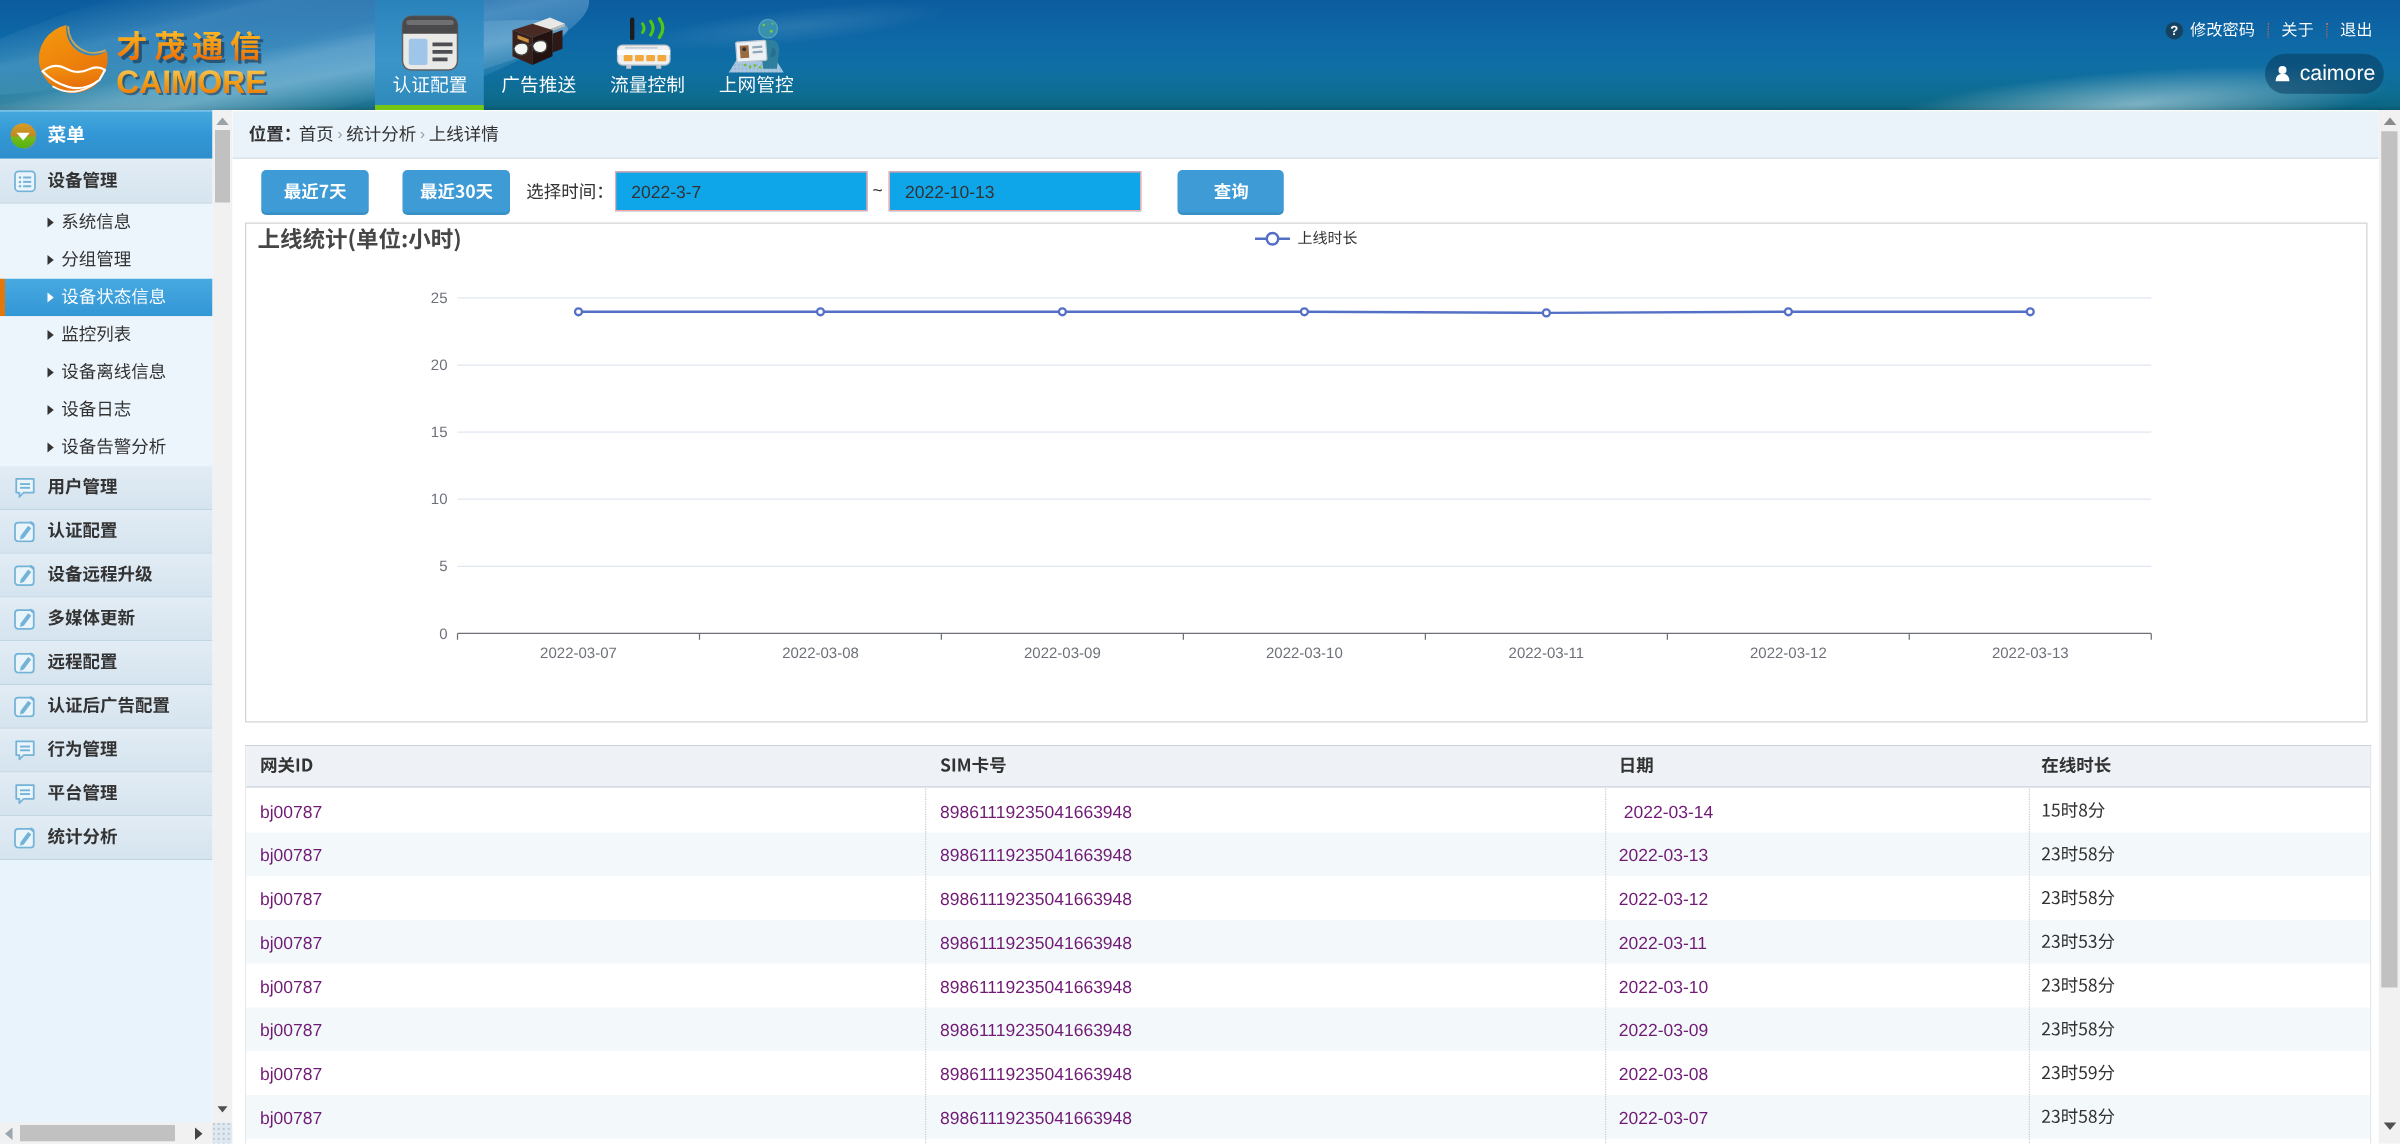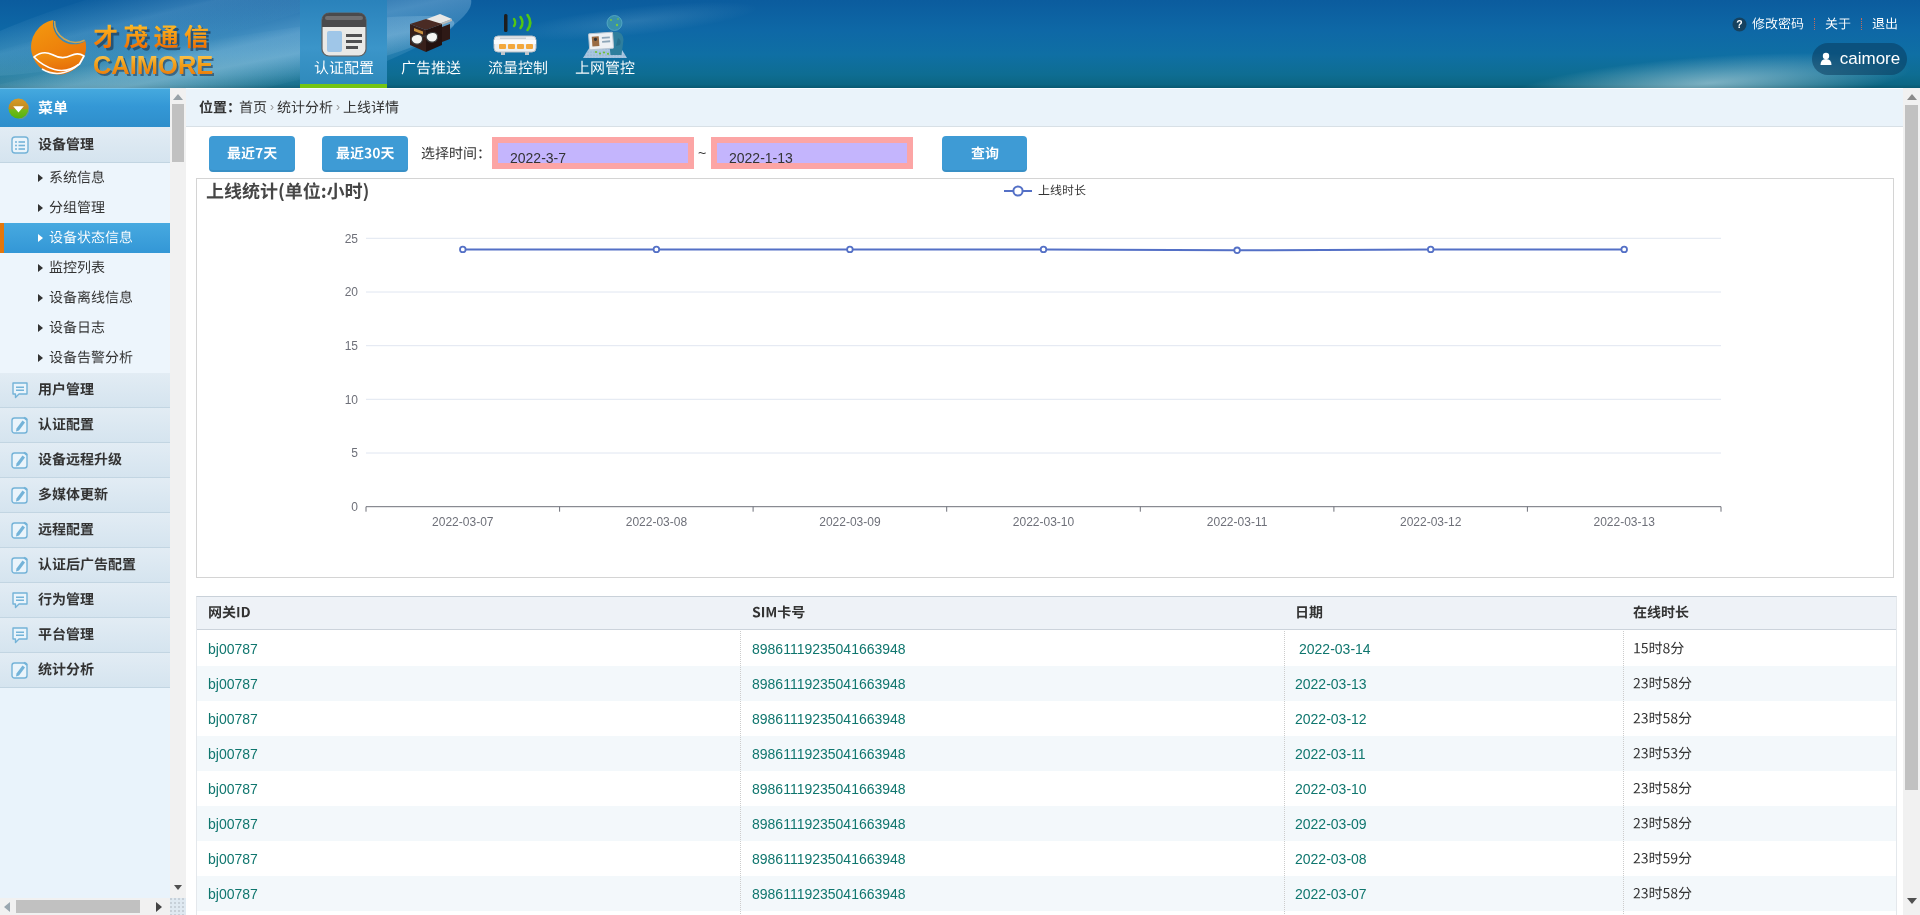--- a/index.html
+++ b/index.html
@@ -21,26 +21,26 @@
 .sitem{position:absolute;left:0;width:170px;height:30px;background:#edf5fc;display:flex;align-items:center}
 .sitem.sel{background:linear-gradient(180deg,#47a9e0,#3397d6);border-left:4px solid #e4770c}
 .arr{width:0;height:0;border-left:5px solid #333;border-top:4px solid transparent;border-bottom:4px solid transparent;margin-right:6px}
 .sel .arr{border-left-color:#fff}
 .vsb{left:170px;top:88px;width:16px;height:810px;background:#f1f1f1}
 .hsb{left:0;top:898px;width:170px;height:17px;background:#f1f1f1}
 .corner{left:170px;top:898px;width:16px;height:17px;background:#dfe9f1}
 .main{left:186px;top:88px;width:1717px;height:827px;background:#fff}
 .crumb{position:absolute;left:0;top:0;width:1717px;height:39px;background:#eaf3fa;border-top:1px solid #fbfdff;border-bottom:1px solid #d8e0e6;display:flex;align-items:center}
 .btn{position:absolute;background:#3e9bd5;border-radius:4px;box-shadow:inset 0 -2px 0 rgba(0,0,0,0.07);display:flex;align-items:center;justify-content:center}
-.inp{position:absolute;background:#c4b5fd;border:6px solid #fca5a5;color:#333;font-size:14px;line-height:30px;padding-left:12px}
+.inp{position:absolute;background:#0ea5e9;border:1px solid #fca5a5;color:#333;font-size:14px;line-height:30px;padding-left:12px}
 .panel{position:absolute;left:10px;top:90px;width:1698px;height:400px;border:1px solid #d4d4d4}
 .tbl{position:absolute;left:10px;top:508px;width:1701px;height:319px;border-top:1px solid #c9d1d9;border-left:1px solid #e4e8ec;border-right:1px solid #e4e8ec}
 .thead{position:absolute;left:0;top:0;width:100%;height:33px;background:#eef2f7;border-bottom:1px solid #ccd3db}
 .trow{position:absolute;left:0;width:100%;height:35px}
-.cell{position:absolute;top:0;height:100%;display:flex;align-items:center;font-size:14px;color:#0f766e}
+.cell{position:absolute;top:0;height:100%;display:flex;align-items:center;font-size:14px;color:#701a75}
 .vsb2{left:1903px;top:88px;width:17px;height:827px;background:#f1f1f1}
 .sbthumb{position:absolute;background:#c1c1c1}
 .uparr{width:0;height:0;border-left:5px solid transparent;border-right:5px solid transparent;border-bottom:6px solid #8b8b8b}
 .dnarr{width:0;height:0;border-left:5px solid transparent;border-right:5px solid transparent;border-top:6px solid #505050}
 .lfarr{width:0;height:0;border-top:5px solid transparent;border-bottom:5px solid transparent;border-right:6px solid #9aa7b0}
 .rtarr{width:0;height:0;border-top:5px solid transparent;border-bottom:5px solid transparent;border-left:6px solid #444}
 </style></head><body>
 
 <div class="abs hdr">
 <div class="swirl" style="left:-220px;top:18px;width:700px;height:120px;background:linear-gradient(180deg,rgba(255,255,255,0) 0%,rgba(190,230,255,0.34) 45%,rgba(255,255,255,0) 100%);transform:rotate(-13deg)"></div>
@@ -482,21 +482,21 @@
         <path fill="#fff" transform="translate(0 12.3)" d="M3.9 -8.8H10V-8.2H3.9ZM3.9 -10.4H10V-9.8H3.9ZM2.3 -11.5V-7.1H11.7V-11.5ZM5.2 -5.3V-4.7H3.4V-5.3ZM0.6 -0.9 0.7 0.6 5.2 0.1V1.3H6.8V-0.1L7.5 -0.2L7.4 -1.5L6.8 -1.4V-5.3H13.4V-6.6H0.6V-5.3H1.8V-1ZM7.3 -4.8V-3.4H8.3L7.6 -3.3C8 -2.4 8.5 -1.6 9.1 -1C8.5 -0.6 7.8 -0.2 7.1 0C7.4 0.3 7.8 0.9 7.9 1.2C8.8 0.9 9.5 0.5 10.2 -0C10.9 0.5 11.7 0.9 12.7 1.2C12.9 0.8 13.3 0.2 13.7 -0.1C12.8 -0.3 12 -0.6 11.3 -1.1C12.2 -1.9 12.8 -3.1 13.2 -4.4L12.2 -4.8L11.9 -4.8ZM9.1 -3.4H11.3C11 -2.9 10.6 -2.4 10.2 -1.9C9.7 -2.4 9.3 -2.9 9.1 -3.4ZM5.2 -3.6V-3H3.4V-3.6ZM5.2 -1.8V-1.3L3.4 -1.1V-1.8Z M14.8 -10.8C15.6 -10 16.5 -8.9 16.9 -8.2L18.3 -9.2C17.8 -9.9 16.9 -10.9 16.1 -11.7ZM25.9 -11.9C24.4 -11.4 21.9 -11.2 19.6 -11.1V-8C19.6 -6.3 19.5 -3.8 18.4 -2.1C18.8 -2 19.5 -1.4 19.8 -1.1C20.8 -2.6 21.2 -4.6 21.3 -6.4H23.4V-1.3H25.1V-6.4H27.4V-8H21.3V-9.7C23.4 -9.8 25.6 -10.1 27.3 -10.6ZM17.9 -6.9H14.7V-5.2H16.2V-1.9C15.7 -1.6 15 -1.1 14.3 -0.4L15.5 1.2C16 0.4 16.6 -0.5 17 -0.5C17.3 -0.5 17.8 -0.1 18.4 0.3C19.5 0.8 20.6 1 22.4 1C23.9 1 26.2 0.9 27.2 0.8C27.2 0.4 27.5 -0.5 27.7 -0.9C26.2 -0.7 24 -0.6 22.5 -0.6C20.9 -0.6 19.6 -0.7 18.7 -1.2C18.4 -1.4 18.1 -1.6 17.9 -1.7Z M31.8 0.2C33.8 0.2 35.5 -0.9 35.5 -2.8C35.5 -4.2 34.6 -5 33.4 -5.4V-5.4C34.5 -5.9 35.1 -6.7 35.1 -7.8C35.1 -9.6 33.8 -10.6 31.8 -10.6C30.6 -10.6 29.6 -10.1 28.7 -9.3L29.7 -8C30.3 -8.6 30.9 -8.9 31.7 -8.9C32.6 -8.9 33.1 -8.5 33.1 -7.6C33.1 -6.7 32.5 -6.1 30.6 -6.1V-4.6C32.8 -4.6 33.4 -3.9 33.4 -2.9C33.4 -2 32.7 -1.5 31.6 -1.5C30.7 -1.5 29.9 -1.9 29.3 -2.5L28.4 -1.2C29.1 -0.4 30.2 0.2 31.8 0.2Z M40.4 0.2C42.5 0.2 43.9 -1.7 43.9 -5.2C43.9 -8.8 42.5 -10.6 40.4 -10.6C38.3 -10.6 36.9 -8.8 36.9 -5.2C36.9 -1.7 38.3 0.2 40.4 0.2ZM40.4 -1.4C39.5 -1.4 38.8 -2.3 38.8 -5.2C38.8 -8.1 39.5 -9 40.4 -9C41.3 -9 41.9 -8.1 41.9 -5.2C41.9 -2.3 41.3 -1.4 40.4 -1.4Z M45.4 -6.7V-5H50.1C49.6 -3.2 48.2 -1.4 44.9 -0.3C45.3 0.1 45.8 0.8 46 1.2C49.2 0 50.8 -1.8 51.6 -3.6C52.7 -1.3 54.4 0.3 57.1 1.1C57.3 0.7 57.8 -0.1 58.2 -0.4C55.5 -1.1 53.7 -2.8 52.7 -5H57.6V-6.7H52.3C52.3 -7.1 52.3 -7.4 52.3 -7.8V-9.2H57.1V-11H45.9V-9.2H50.5V-7.8C50.5 -7.5 50.5 -7.1 50.5 -6.7Z"></path>
       </svg>
     </div>
 <div class="abs" style="left:235px;top:58px;">
       <svg width="70.0" height="15.1" viewBox="0 0 70.0 15.1">
         <path fill="#333" transform="translate(0 12.3)" d="M0.9 -10.7C1.7 -10 2.6 -9 3 -8.4L3.9 -9C3.4 -9.7 2.5 -10.6 1.7 -11.3ZM6.2 -11.3C5.9 -10.1 5.3 -8.9 4.6 -8C4.8 -7.9 5.3 -7.6 5.5 -7.5C5.8 -7.9 6.1 -8.4 6.4 -8.9H8.4V-6.9H4.5V-5.9H7C6.8 -4.1 6.2 -2.8 4.1 -2C4.3 -1.8 4.6 -1.4 4.7 -1.2C7.1 -2.1 7.8 -3.7 8.1 -5.9H9.5V-2.7C9.5 -1.6 9.7 -1.3 10.8 -1.3C11 -1.3 12 -1.3 12.2 -1.3C13 -1.3 13.3 -1.8 13.4 -3.5C13.1 -3.6 12.7 -3.8 12.5 -3.9C12.5 -2.5 12.4 -2.3 12.1 -2.3C11.9 -2.3 11.1 -2.3 10.9 -2.3C10.6 -2.3 10.5 -2.3 10.5 -2.7V-5.9H13.3V-6.9H9.5V-8.9H12.7V-9.8H9.5V-11.7H8.4V-9.8H6.8C7 -10.2 7.1 -10.7 7.3 -11.1ZM3.5 -6.4H0.8V-5.4H2.5V-1.2C1.9 -0.9 1.3 -0.4 0.6 0.2L1.3 1.1C2.1 0.3 2.9 -0.5 3.4 -0.5C3.7 -0.5 4.1 -0.1 4.7 0.3C5.6 0.8 6.8 1 8.4 1C9.8 1 12.1 0.9 13.2 0.8C13.2 0.5 13.4 -0 13.5 -0.3C12.1 -0.1 10 -0 8.4 -0C6.9 -0 5.8 -0.1 4.9 -0.6C4.2 -1 3.9 -1.4 3.5 -1.4Z M16.5 -11.7V-8.9H14.6V-8H16.5V-5C15.7 -4.8 15.1 -4.6 14.5 -4.4L14.8 -3.4L16.5 -3.9V-0.2C16.5 0 16.4 0.1 16.2 0.1C16.1 0.1 15.5 0.1 14.9 0.1C15.1 0.4 15.2 0.8 15.2 1.1C16.1 1.1 16.7 1.1 17 0.9C17.4 0.7 17.5 0.4 17.5 -0.2V-4.3L19.1 -4.8L19 -5.8L17.5 -5.3V-8H19.2V-8.9H17.5V-11.7ZM25.3 -10.1C24.8 -9.3 24.1 -8.7 23.3 -8.1C22.5 -8.7 21.9 -9.3 21.4 -10.1ZM19.5 -11V-10.1H20.4C21 -9.1 21.6 -8.3 22.5 -7.6C21.4 -7 20.1 -6.5 18.9 -6.2C19.1 -6 19.4 -5.6 19.5 -5.3C20.8 -5.7 22.1 -6.3 23.2 -7C24.3 -6.2 25.6 -5.7 27 -5.3C27.1 -5.6 27.4 -6 27.6 -6.2C26.3 -6.5 25.1 -6.9 24.1 -7.6C25.2 -8.4 26.1 -9.5 26.7 -10.7L26.1 -11.1L25.9 -11ZM22.7 -5.8V-4.5H19.8V-3.6H22.7V-2.1H19.1V-1.2H22.7V1.1H23.7V-1.2H27.4V-2.1H23.7V-3.6H26.4V-4.5H23.7V-5.8Z M34.6 -6.3C35.4 -5.2 36.3 -3.8 36.8 -2.9L37.7 -3.4C37.2 -4.3 36.3 -5.7 35.5 -6.8ZM32.5 -5.6V-2.4H30.1V-5.6ZM32.5 -6.6H30.1V-9.6H32.5ZM29.1 -10.6V-0.4H30.1V-1.5H33.5V-10.6ZM38.7 -11.7V-9H34.2V-7.9H38.7V-0.5C38.7 -0.2 38.6 -0.1 38.3 -0.1C38 -0.1 37 -0.1 35.9 -0.1C36 0.2 36.2 0.7 36.3 1C37.7 1 38.6 1 39.1 0.8C39.6 0.6 39.8 0.3 39.8 -0.5V-7.9H41.5V-9H39.8V-11.7Z M43.3 -8.6V1.1H44.4V-8.6ZM43.5 -11.1C44.1 -10.5 44.9 -9.6 45.2 -9L46 -9.6C45.7 -10.2 45 -11 44.3 -11.6ZM47.3 -4.1H50.7V-2.2H47.3ZM47.3 -6.9H50.7V-5H47.3ZM46.4 -7.8V-1.4H51.7V-7.8ZM46.9 -11V-10H53.7V-0.2C53.7 0 53.6 0.1 53.5 0.1C53.3 0.1 52.7 0.1 52.1 0.1C52.3 0.4 52.4 0.8 52.5 1.1C53.3 1.1 53.9 1.1 54.3 0.9C54.7 0.7 54.8 0.4 54.8 -0.2V-11Z M59.5 -6.8C60.1 -6.8 60.6 -7.2 60.6 -7.8C60.6 -8.5 60.1 -8.9 59.5 -8.9C58.9 -8.9 58.4 -8.5 58.4 -7.8C58.4 -7.2 58.9 -6.8 59.5 -6.8ZM59.5 0.1C60.1 0.1 60.6 -0.4 60.6 -1C60.6 -1.6 60.1 -2 59.5 -2C58.9 -2 58.4 -1.6 58.4 -1C58.4 -0.4 58.9 0.1 59.5 0.1Z"></path>
       </svg>
     </div>
 <div class="inp" style="left:306px;top:49px;width:202px;height:32px">2022-3-7</div>
 <div class="abs" style="left:512px;top:56px;"><span style="font-size:14px;color:#333">~</span></div>
-<div class="inp" style="left:525px;top:49px;width:202px;height:32px">2022-1-13</div>
+<div class="inp" style="left:525px;top:49px;width:202px;height:32px">2022-10-13</div>
 <div class="btn" style="left:756px;top:48px;width:85px;height:36px">
       <svg width="28.0" height="15.1" viewBox="0 0 28.0 15.1">
         <path fill="#fff" transform="translate(0 12.3)" d="M4.5 -3.1H9.3V-2.4H4.5ZM4.5 -4.8H9.3V-4.1H4.5ZM0.9 -0.6V0.9H13.2V-0.6ZM6.1 -11.9V-10.3H0.7V-8.9H4.5C3.4 -7.8 1.9 -6.9 0.3 -6.4C0.7 -6 1.2 -5.4 1.4 -5C1.9 -5.2 2.4 -5.5 2.9 -5.7V-1.3H11V-5.8C11.5 -5.6 12 -5.3 12.5 -5.1C12.8 -5.6 13.3 -6.2 13.6 -6.5C12.1 -7 10.5 -7.8 9.4 -8.9H13.3V-10.3H7.8V-11.9ZM3.2 -6C4.3 -6.6 5.3 -7.5 6.1 -8.5V-6.4H7.8V-8.5C8.6 -7.5 9.7 -6.6 10.8 -6Z M15.2 -10.7C15.8 -10 16.7 -9 17.1 -8.3L18.4 -9.4C17.9 -10.1 17 -11 16.3 -11.6ZM14.5 -7.6V-6H16.2V-1.8C16.2 -1.1 15.7 -0.6 15.4 -0.4C15.7 -0.1 16.1 0.6 16.3 1C16.5 0.7 17 0.3 19.5 -1.7C19.3 -2 19.1 -2.7 19 -3.1L17.8 -2.3V-7.6ZM20.8 -11.9C20.3 -10.2 19.2 -8.5 18.1 -7.5C18.5 -7.2 19.2 -6.7 19.5 -6.3L19.7 -6.5V-0.8H21.2V-1.6H24.4V-7.4H20.4C20.6 -7.7 20.8 -8 21.1 -8.4H25.6C25.5 -3.2 25.3 -1.1 24.9 -0.7C24.8 -0.5 24.6 -0.4 24.3 -0.4C24 -0.4 23.3 -0.4 22.5 -0.5C22.8 -0 23 0.7 23.1 1.1C23.8 1.2 24.6 1.2 25.1 1.1C25.6 1 26 0.9 26.4 0.3C26.9 -0.4 27.1 -2.7 27.3 -9.1C27.3 -9.3 27.3 -9.9 27.3 -9.9H21.9C22.1 -10.4 22.3 -10.9 22.5 -11.4ZM23 -3.8V-2.9H21.2V-3.8ZM23 -5.1H21.2V-6H23Z"></path>
       </svg>
     </div>
 <div class="panel">
 <div class="abs" style="left:9px;top:3px;">
         <svg width="163.5" height="19.4" viewBox="0 0 163.5 19.4">
           <path fill="#464646" transform="translate(0 15.8)" d="M7.3 -15.1V-1.5H0.8V0.7H17.2V-1.5H9.6V-7.7H16V-9.9H9.6V-15.1Z M18.9 -1.3 19.3 0.8C21.1 0.2 23.3 -0.6 25.3 -1.3L25 -3.1C22.7 -2.4 20.4 -1.7 18.9 -1.3ZM30.7 -14C31.5 -13.5 32.5 -12.8 33 -12.3L34.3 -13.6C33.7 -14 32.7 -14.7 32 -15.1ZM19.3 -7.4C19.6 -7.6 20.1 -7.7 21.6 -7.9C21 -7 20.5 -6.4 20.2 -6.1C19.7 -5.4 19.3 -5 18.8 -4.9C19 -4.4 19.4 -3.4 19.5 -3C19.9 -3.3 20.7 -3.5 25.1 -4.4C25 -4.8 25.1 -5.6 25.1 -6.2L22.3 -5.7C23.5 -7.2 24.7 -8.9 25.7 -10.5L23.9 -11.6C23.6 -11 23.2 -10.3 22.9 -9.7L21.3 -9.6C22.3 -11 23.3 -12.7 24 -14.3L22 -15.3C21.4 -13.2 20.1 -11 19.7 -10.5C19.3 -9.9 19 -9.5 18.6 -9.4C18.9 -8.9 19.2 -7.8 19.3 -7.4ZM33.5 -6.3C33 -5.5 32.3 -4.7 31.5 -4C31.3 -4.7 31.2 -5.5 31 -6.3L35.2 -7.1L34.8 -9L30.8 -8.2L30.6 -9.9L34.7 -10.6L34.4 -12.5L30.5 -11.9C30.4 -13 30.4 -14.2 30.4 -15.4H28.3C28.3 -14.1 28.3 -12.8 28.4 -11.5L25.8 -11.1L26.1 -9.2L28.5 -9.6L28.7 -7.8L25.4 -7.3L25.7 -5.3L28.9 -5.9C29.1 -4.7 29.4 -3.6 29.7 -2.6C28.2 -1.7 26.5 -1 24.8 -0.4C25.2 0.1 25.8 0.8 26 1.4C27.6 0.8 29.1 0.1 30.4 -0.7C31.1 0.7 32 1.6 33.2 1.6C34.6 1.6 35.2 1 35.5 -1.2C35.1 -1.4 34.4 -1.9 34 -2.4C33.9 -0.9 33.8 -0.5 33.4 -0.5C33 -0.5 32.5 -1 32.1 -2C33.4 -3 34.5 -4.2 35.3 -5.5Z M48.3 -6.2V-1.1C48.3 0.7 48.6 1.3 50.3 1.3C50.5 1.3 51.2 1.3 51.5 1.3C52.9 1.3 53.4 0.5 53.5 -2.3C53 -2.5 52.1 -2.8 51.7 -3.2C51.6 -0.9 51.6 -0.5 51.3 -0.5C51.2 -0.5 50.8 -0.5 50.7 -0.5C50.4 -0.5 50.4 -0.6 50.4 -1.1V-6.2ZM44.9 -6.2C44.7 -3.1 44.5 -1.2 41.8 -0.1C42.2 0.3 42.8 1.2 43.1 1.7C46.4 0.2 46.8 -2.4 47 -6.2ZM36.6 -1.2 37.1 0.9C38.9 0.2 41.1 -0.6 43.1 -1.5L42.7 -3.3C40.5 -2.5 38.1 -1.7 36.6 -1.2ZM46.4 -14.9C46.7 -14.3 47 -13.5 47.2 -12.9H43.1V-11H46C45.2 -10 44.4 -8.9 44 -8.6C43.6 -8.2 43.1 -8.1 42.7 -8C42.9 -7.5 43.3 -6.4 43.3 -5.9C43.9 -6.2 44.8 -6.3 51 -6.9C51.2 -6.5 51.4 -6 51.6 -5.7L53.4 -6.6C52.9 -7.7 51.8 -9.4 50.8 -10.7L49.2 -9.9C49.4 -9.5 49.7 -9.1 50 -8.6L46.5 -8.3C47.1 -9.1 47.9 -10.1 48.5 -11H53.2V-12.9H48.2L49.4 -13.3C49.2 -13.8 48.8 -14.7 48.5 -15.4ZM37.1 -7.4C37.4 -7.6 37.8 -7.7 39.2 -7.9C38.7 -7.1 38.2 -6.5 37.9 -6.2C37.4 -5.5 37 -5.1 36.5 -5C36.8 -4.5 37.1 -3.5 37.2 -3C37.7 -3.3 38.4 -3.6 42.8 -4.6C42.7 -5 42.7 -5.9 42.7 -6.5L40.2 -6C41.4 -7.4 42.5 -9 43.3 -10.5L41.4 -11.7C41.1 -11.1 40.8 -10.4 40.4 -9.8L39.1 -9.7C40.1 -11.1 41.1 -12.9 41.8 -14.5L39.6 -15.5C39 -13.4 37.8 -11.2 37.4 -10.7C37 -10.1 36.7 -9.7 36.3 -9.6C36.6 -9 37 -7.9 37.1 -7.4Z M56.1 -13.7C57.1 -12.9 58.4 -11.7 59 -10.9L60.5 -12.4C59.9 -13.2 58.4 -14.3 57.5 -15.1ZM54.7 -9.7V-7.6H57.3V-2.2C57.3 -1.3 56.7 -0.8 56.3 -0.5C56.7 -0 57.2 1 57.4 1.5C57.7 1.1 58.4 0.6 62 -2.1C61.8 -2.5 61.5 -3.4 61.3 -4.1L59.5 -2.8V-9.7ZM64.9 -15.2V-9.6H60.6V-7.4H64.9V1.6H67.2V-7.4H71.4V-9.6H67.2V-15.2Z M76.2 3.6 77.9 2.9C76.4 0.3 75.7 -2.7 75.7 -5.7C75.7 -8.6 76.4 -11.7 77.9 -14.3L76.2 -15C74.5 -12.2 73.5 -9.3 73.5 -5.7C73.5 -2.1 74.5 0.9 76.2 3.6Z M83.4 -7.6H86.7V-6.4H83.4ZM88.9 -7.6H92.3V-6.4H88.9ZM83.4 -10.5H86.7V-9.2H83.4ZM88.9 -10.5H92.3V-9.2H88.9ZM91.1 -15.2C90.7 -14.3 90.1 -13.1 89.5 -12.2H85.6L86.4 -12.6C86.1 -13.4 85.2 -14.4 84.6 -15.2L82.7 -14.4C83.2 -13.8 83.8 -12.9 84.2 -12.2H81.3V-4.6H86.7V-3.4H79.7V-1.4H86.7V1.6H88.9V-1.4H96V-3.4H88.9V-4.6H94.5V-12.2H92C92.4 -12.9 93 -13.7 93.5 -14.5Z M104.4 -9.1C104.9 -6.7 105.3 -3.6 105.5 -1.7L107.6 -2.3C107.4 -4.1 106.9 -7.2 106.3 -9.6ZM106.8 -15C107 -14.2 107.4 -13 107.6 -12.3H103.3V-10.2H113.4V-12.3H107.8L109.7 -12.8C109.5 -13.6 109.2 -14.7 108.8 -15.6ZM102.7 -1.2V0.9H114V-1.2H110.9C111.6 -3.4 112.2 -6.6 112.7 -9.3L110.4 -9.7C110.2 -7 109.6 -3.5 109 -1.2ZM101.5 -15.2C100.5 -12.7 99 -10.1 97.3 -8.5C97.7 -7.9 98.3 -6.7 98.5 -6.2C98.9 -6.6 99.3 -7.1 99.6 -7.6V1.6H101.8V-11C102.5 -12.1 103 -13.4 103.5 -14.6Z M117.7 -6.6C118.7 -6.6 119.4 -7.3 119.4 -8.3C119.4 -9.3 118.7 -10 117.7 -10C116.8 -10 116.1 -9.3 116.1 -8.3C116.1 -7.3 116.8 -6.6 117.7 -6.6ZM117.7 0.3C118.7 0.3 119.4 -0.5 119.4 -1.5C119.4 -2.5 118.7 -3.2 117.7 -3.2C116.8 -3.2 116.1 -2.5 116.1 -1.5C116.1 -0.5 116.8 0.3 117.7 0.3Z M128.5 -15V-1.1C128.5 -0.7 128.4 -0.6 128 -0.6C127.6 -0.6 126.3 -0.6 125.1 -0.6C125.4 -0.1 125.8 1 125.9 1.6C127.7 1.6 128.9 1.5 129.8 1.2C130.6 0.8 130.9 0.2 130.9 -1.1V-15ZM132.9 -10.3C134.3 -7.7 135.7 -4.3 136 -2.1L138.4 -3C137.9 -5.3 136.5 -8.5 135 -11.1ZM123.8 -10.9C123.4 -8.5 122.5 -5.4 121 -3.6C121.6 -3.3 122.6 -2.8 123.2 -2.4C124.7 -4.4 125.7 -7.8 126.3 -10.5Z M146.9 -7.7C147.8 -6.4 148.9 -4.6 149.5 -3.6L151.4 -4.7C150.8 -5.7 149.6 -7.4 148.7 -8.6ZM144 -6.9V-3.7H141.9V-6.9ZM144 -8.8H141.9V-12H144ZM139.8 -13.9V-0.3H141.9V-1.7H146.1V-13.9ZM152.1 -15.2V-12H146.7V-9.8H152.1V-1.3C152.1 -0.9 152 -0.8 151.6 -0.8C151.2 -0.8 149.8 -0.8 148.6 -0.8C148.9 -0.2 149.2 0.7 149.3 1.3C151.1 1.3 152.4 1.3 153.2 1C154 0.6 154.3 0 154.3 -1.3V-9.8H156.1V-12H154.3V-15.2Z M159.2 3.6C160.9 0.9 161.9 -2.1 161.9 -5.7C161.9 -9.3 160.9 -12.2 159.2 -15L157.6 -14.3C159.1 -11.7 159.8 -8.6 159.8 -5.7C159.8 -2.7 159.1 0.3 157.6 2.9Z"></path>
         </svg>

